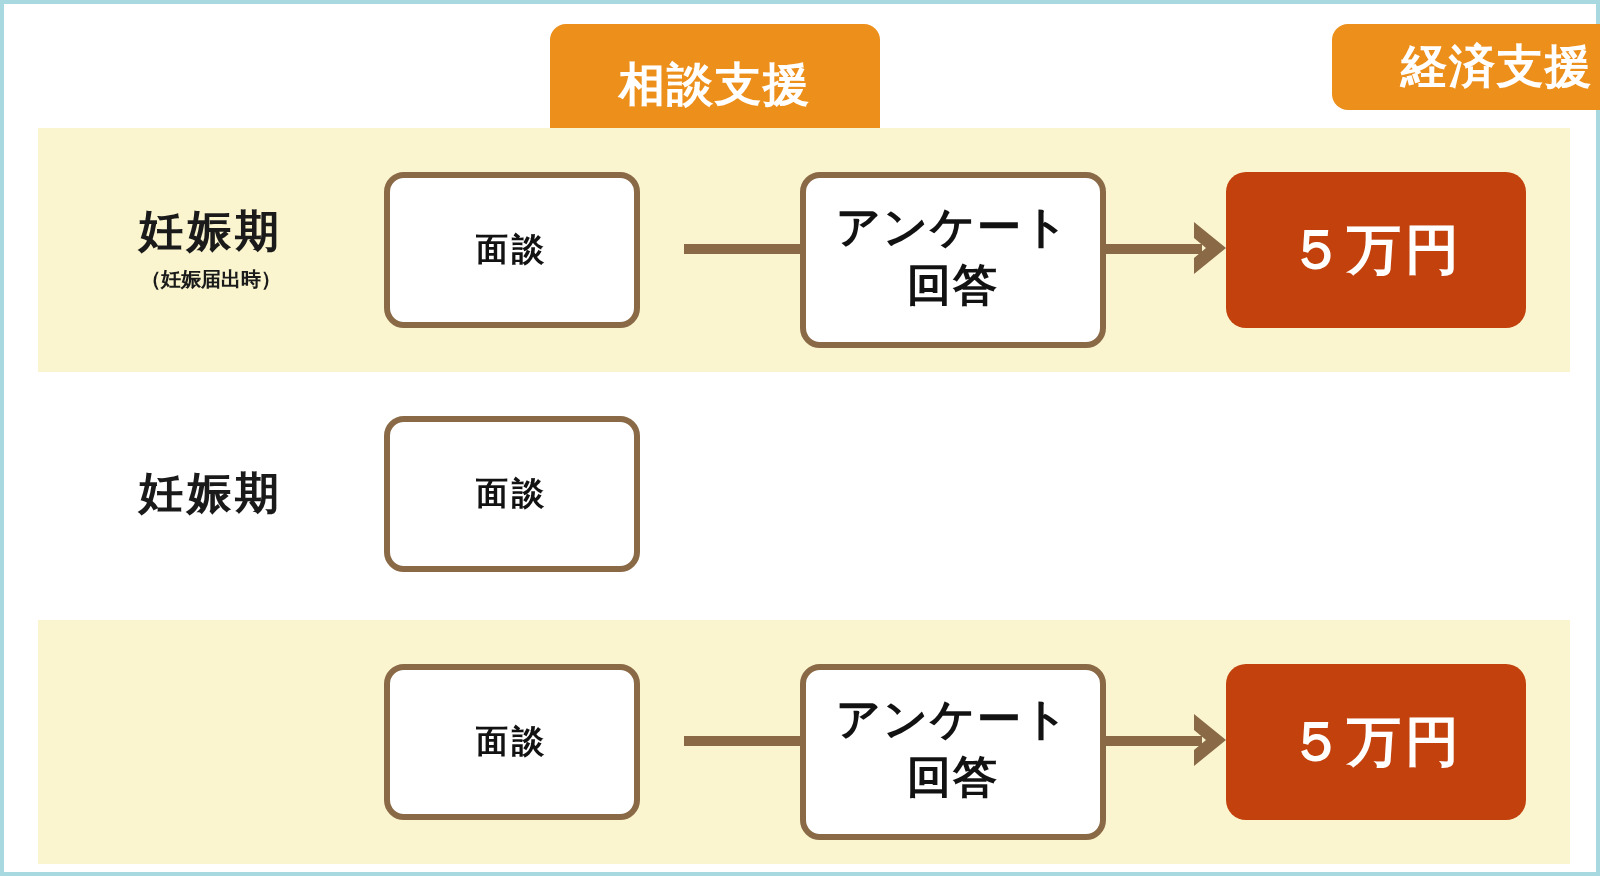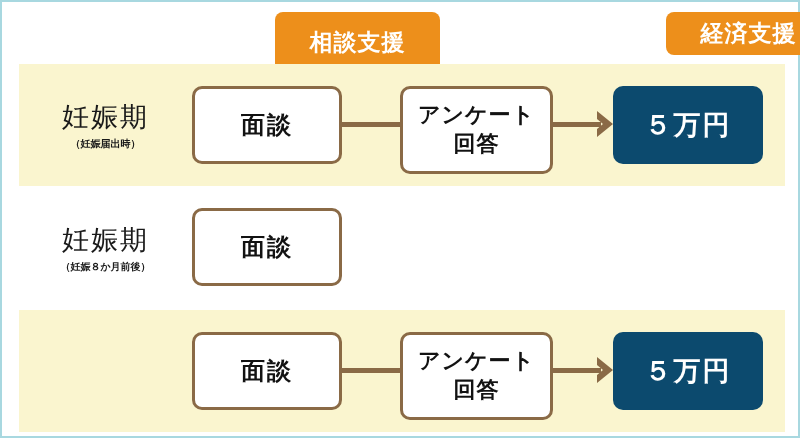--- a/index.html
+++ b/index.html
@@ -69,22 +69,22 @@
     width: 173px;
     height: 100%;
     display: flex;
     flex-direction: column;
     align-items: center;
     justify-content: center;
     color: #1a1a1a;
     box-sizing: border-box;
   }
   .stage-main {
-    font-size: 27px;
-    font-weight: normal;
+    font-size: 22px;
+    font-weight: bold;
     letter-spacing: 2px;
     line-height: 1.25;
   }
   .stage-sub {
     font-size: 10px;
     font-weight: bold;
     letter-spacing: 0px;
     line-height: 1.35;
     margin-top: 3px;
   }
@@ -100,32 +100,32 @@
     box-sizing: border-box;
   }
   .node-white {
     background: #ffffff;
     border: 3px solid #8a6a46;
     border-radius: 10px;
     color: #121212;
     font-weight: bold;
   }
   .node-teal {
-    background: #0c4a6e;
+    background: #c2410c;
     border-radius: 10px;
     color: #ffffff;
     font-weight: bold;
   }
 
   .node-interview {
     left: 173px;
     top: 22px;
-    width: 150px;
+    width: 128px;
     height: 78px;
-    font-size: 24px;
+    font-size: 16px;
     letter-spacing: 2px;
   }
   .node-survey {
     left: 381px;
     top: 22px;
     width: 153px;
     height: 88px;
     font-size: 22px;
     line-height: 1.3;
     letter-spacing: 1px;
@@ -196,21 +196,20 @@
         <path d="M3 2 L19 15 L3 28 L3 20 L9 15 L3 10 Z" fill="#8a6a46"></path>
       </svg>
     </div>
 
     <div class="node node-teal node-money">５万円</div>
   </div>
 
   <div id="row-2" class="row">
     <div class="stage-label">
       <div class="stage-main">妊娠期</div>
-      <div class="stage-sub">（妊娠８か月前後）</div>
     </div>
 
     <div class="node node-white node-interview">面談</div>
   </div>
 
   <div id="row-3" class="row">
 
     <div class="node node-white node-interview">面談</div>
 
     <div class="connector-line conn-1"></div>

